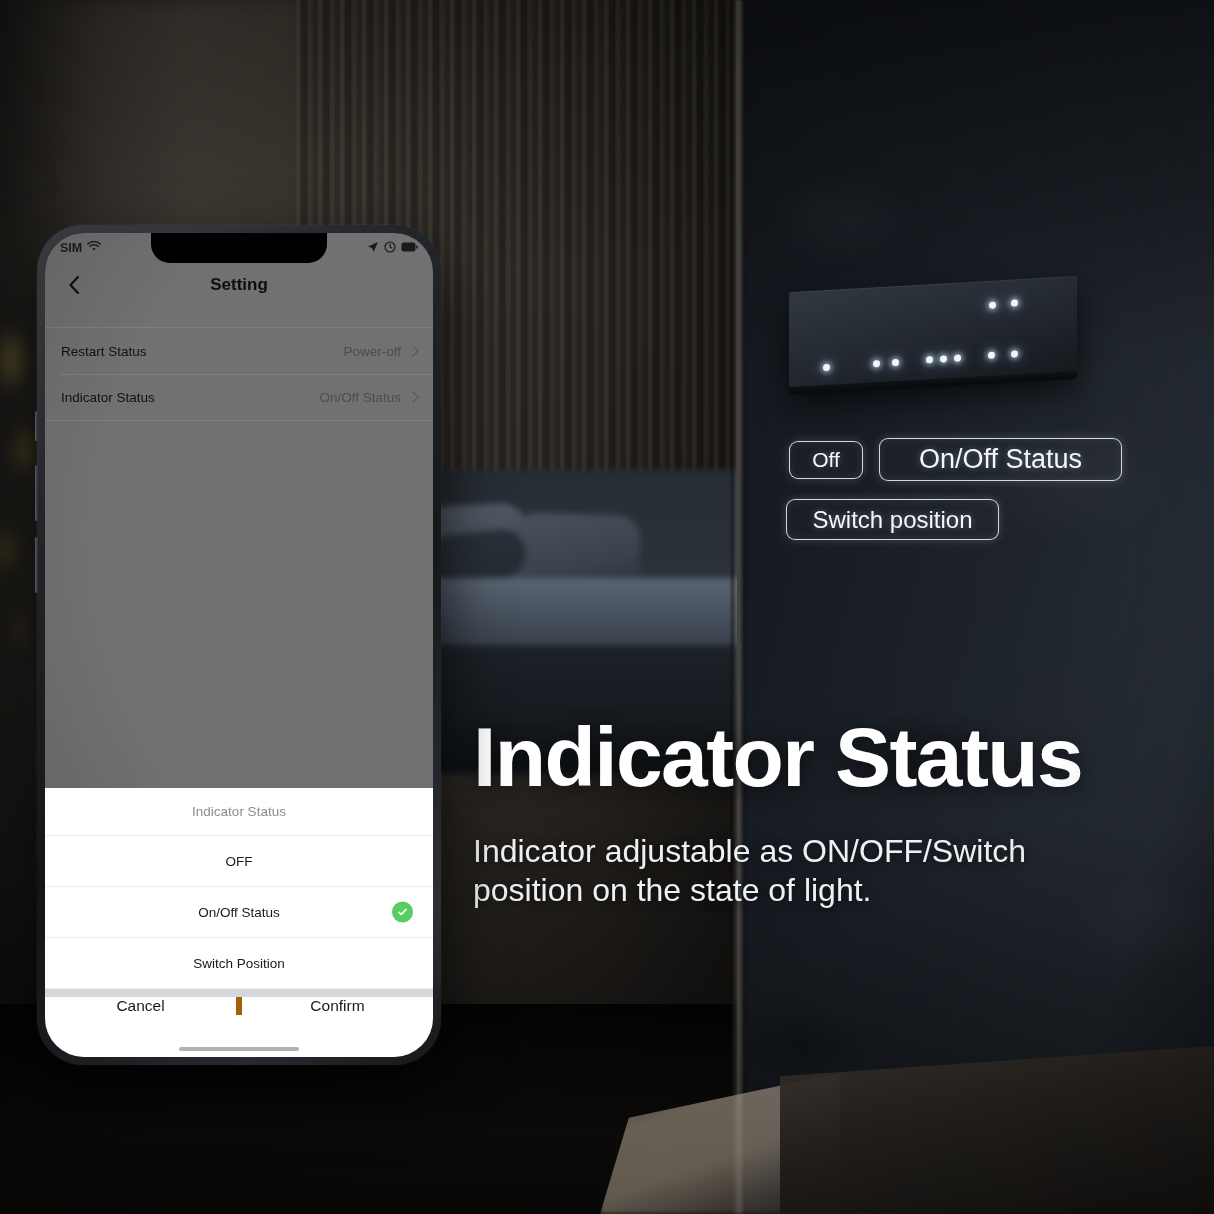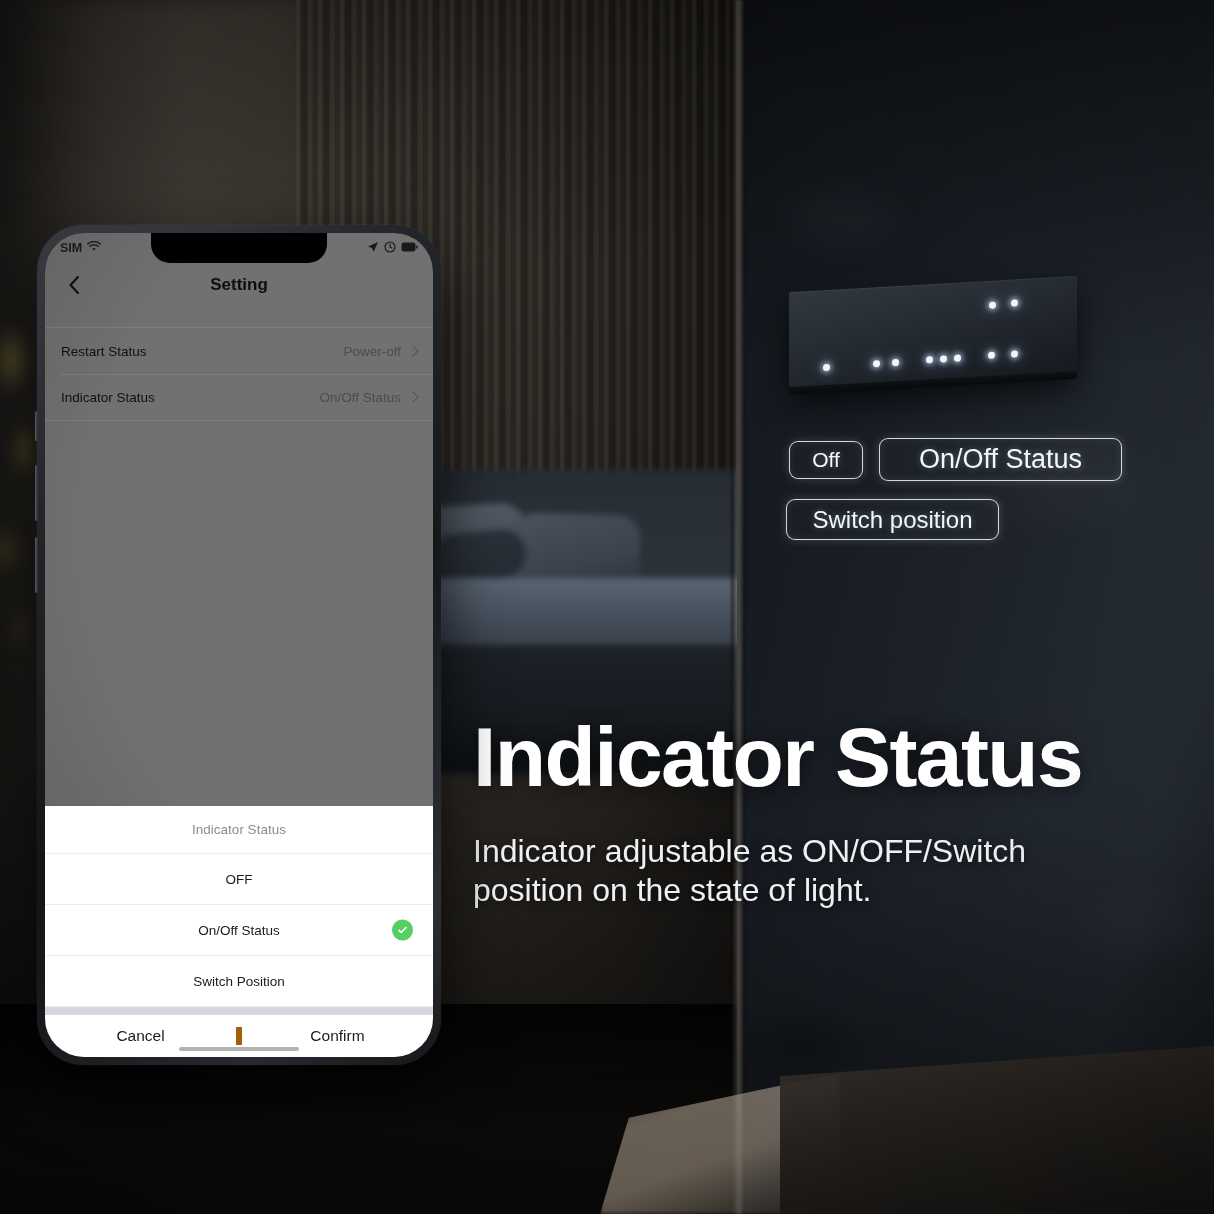--- a/index.html
+++ b/index.html
@@ -249,21 +249,21 @@
     height:51px; display:flex; align-items:center; justify-content:center;
     position:relative; font-size:13.5px; color:#1a1a1a; border-bottom:1px solid #ededed;
   }
   .opt-check {
     position:absolute; right:20px; top:50%; transform:translateY(-50%);
     width:21px; height:21px; border-radius:50%;
     background:#56cf62; display:flex; align-items:center; justify-content:center;
   }
   .opt-check svg { display:block; }
   .sheet-divider { height:8px; background:#d6d7dc; }
-  .sheet-actions { height:42px; display:flex; align-items:center; }
+  .sheet-actions { height:60px; display:flex; align-items:flex-start; }
   .sheet-btn {
     flex:1; display:flex; align-items:center; justify-content:center;
     font-size:15.5px; color:#1a1a1a;
   }
   .sheet-btn + .sheet-btn { border-left:6px solid #a16207; }
   .home-ind {
     position:absolute; left:50%; transform:translateX(-50%); bottom:6px;
     width:120px; height:4px; border-radius:2px; background:rgba(0,0,0,.30); z-index:40;
   }
 

